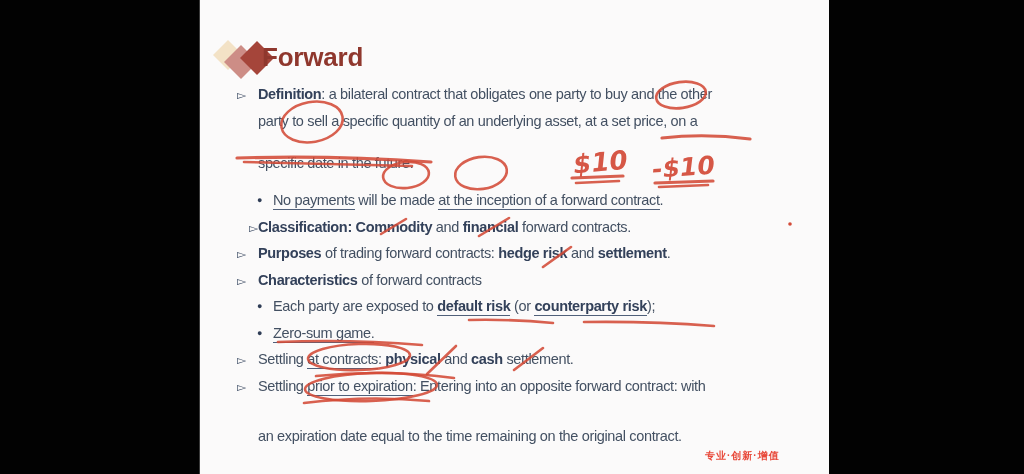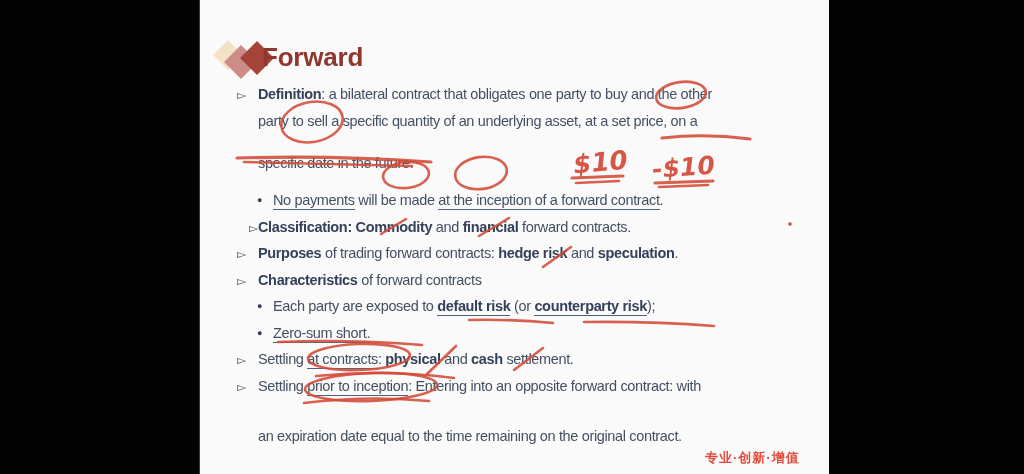--- a/index.html
+++ b/index.html
@@ -22,21 +22,21 @@
   .bullet-dot{width:16px;font-size:9px;color:#2f3d56;vertical-align:2px;}
   .b{font-weight:700;color:#33415a;}
   .u{border-bottom:1.5px solid #50607a;padding-bottom:0.5px;}
   .ink{position:absolute;left:0;top:0;pointer-events:none;}
   .ink path,.ink ellipse,.ink line{fill:none;stroke:#d34a37;stroke-width:2.6;
         stroke-linecap:round;opacity:0.88;}
   .ink .thick{stroke-width:3.2;}
   .ink text{fill:#d34a37;font-style:italic;font-weight:700;
         font-family:"DejaVu Sans",sans-serif;opacity:0.92;}
   .ink .speck{fill:#d34a37;stroke:none;}
-  .footer{position:absolute;left:505px;top:449px;font-size:13px;font-weight:700;
+  .footer{position:absolute;left:505px;top:449px;font-size:10px;font-weight:700;
         color:#e8493a;letter-spacing:1px;white-space:nowrap;}
 </style>
 </head>
 <body>
 
 <div class="stage">
 
   <div class="slide">
 
     <div class="title-row">
@@ -47,26 +47,26 @@
       </svg>
       <div class="title-text">Forward</div>
     </div>
 
     <div class="content">
         <div class="line indent-arrow" style="top: 86px;"><span class="bullet bullet-arrow">▻</span><span class="b">Definition</span><span>: a bilateral contract that obligates one party to buy and the other</span></div>
         <div class="line indent-none" style="top: 113px;"><span>party to sell a specific quantity of an underlying asset, at a set price, on a</span></div>
         <div class="line indent-none" style="top: 139px; margin-top: 16px;"><span>specific date in the future.</span></div>
         <div class="line indent-dot" style="top: 192px;"><span class="bullet bullet-dot">●</span><span class="u">No payments</span><span> will be made </span><span class="u">at the inception of a forward contract</span><span>.</span></div>
         <div class="line indent-arrow" style="top: 219px; text-align: right;"><span class="bullet bullet-arrow">▻</span><span class="b">Classification: Commodity</span><span> and </span><span class="b">financial</span><span> forward contracts.</span></div>
-        <div class="line indent-arrow" style="top: 245px;"><span class="bullet bullet-arrow">▻</span><span class="b">Purposes</span><span> of trading forward contracts: </span><span class="b">hedge risk</span><span> and </span><span class="b">speculation</span><span>.</span></div>
+        <div class="line indent-arrow" style="top: 245px;"><span class="bullet bullet-arrow">▻</span><span class="b">Purposes</span><span> of trading forward contracts: </span><span class="b">hedge risk</span><span> and </span><span class="b">settlement</span><span>.</span></div>
         <div class="line indent-arrow" style="top: 272px;"><span class="bullet bullet-arrow">▻</span><span class="b">Characteristics</span><span> of forward contracts</span></div>
         <div class="line indent-dot" style="top: 298px;"><span class="bullet bullet-dot">●</span><span>Each party are exposed to </span><span class="b u">default risk</span><span> (or </span><span class="b u">counterparty risk</span><span>);</span></div>
-        <div class="line indent-dot" style="top: 325px;"><span class="bullet bullet-dot">●</span><span class="u">Zero-sum short.</span></div>
+        <div class="line indent-dot" style="top: 325px;"><span class="bullet bullet-dot">●</span><span class="u">Zero-sum game.</span></div>
         <div class="line indent-arrow" style="top: 351px;"><span class="bullet bullet-arrow">▻</span><span>Settling </span><span class="u">at contracts</span><span>: </span><span class="b">physical</span><span> and </span><span class="b">cash</span><span> settlement.</span></div>
-        <div class="line indent-arrow" style="top: 378px;"><span class="bullet bullet-arrow">▻</span><span>Settling </span><span class="u">prior to inception</span><span>: Entering into an opposite forward contract: with</span></div>
+        <div class="line indent-arrow" style="top: 378px;"><span class="bullet bullet-arrow">▻</span><span>Settling </span><span class="u">prior to expiration</span><span>: Entering into an opposite forward contract: with</span></div>
         <div class="line indent-none" style="top: 428px;"><span>an expiration date equal to the time remaining on the original contract.</span></div>
       </div>
 
     <svg class="ink" width="630" height="474" viewBox="0 0 630 474">
 
       <ellipse cx="481" cy="95" rx="25" ry="13" transform="rotate(-8 481 95)"></ellipse>
       <ellipse cx="112" cy="122" rx="31" ry="20" transform="rotate(-10 112 122)"></ellipse>
       <ellipse cx="206" cy="175" rx="23" ry="13" transform="rotate(-6 206 175)"></ellipse>
       <ellipse cx="281" cy="173" rx="26" ry="16" transform="rotate(-8 281 173)"></ellipse>
       <ellipse cx="159" cy="357" rx="51" ry="13" transform="rotate(-2 159 357)"></ellipse>

